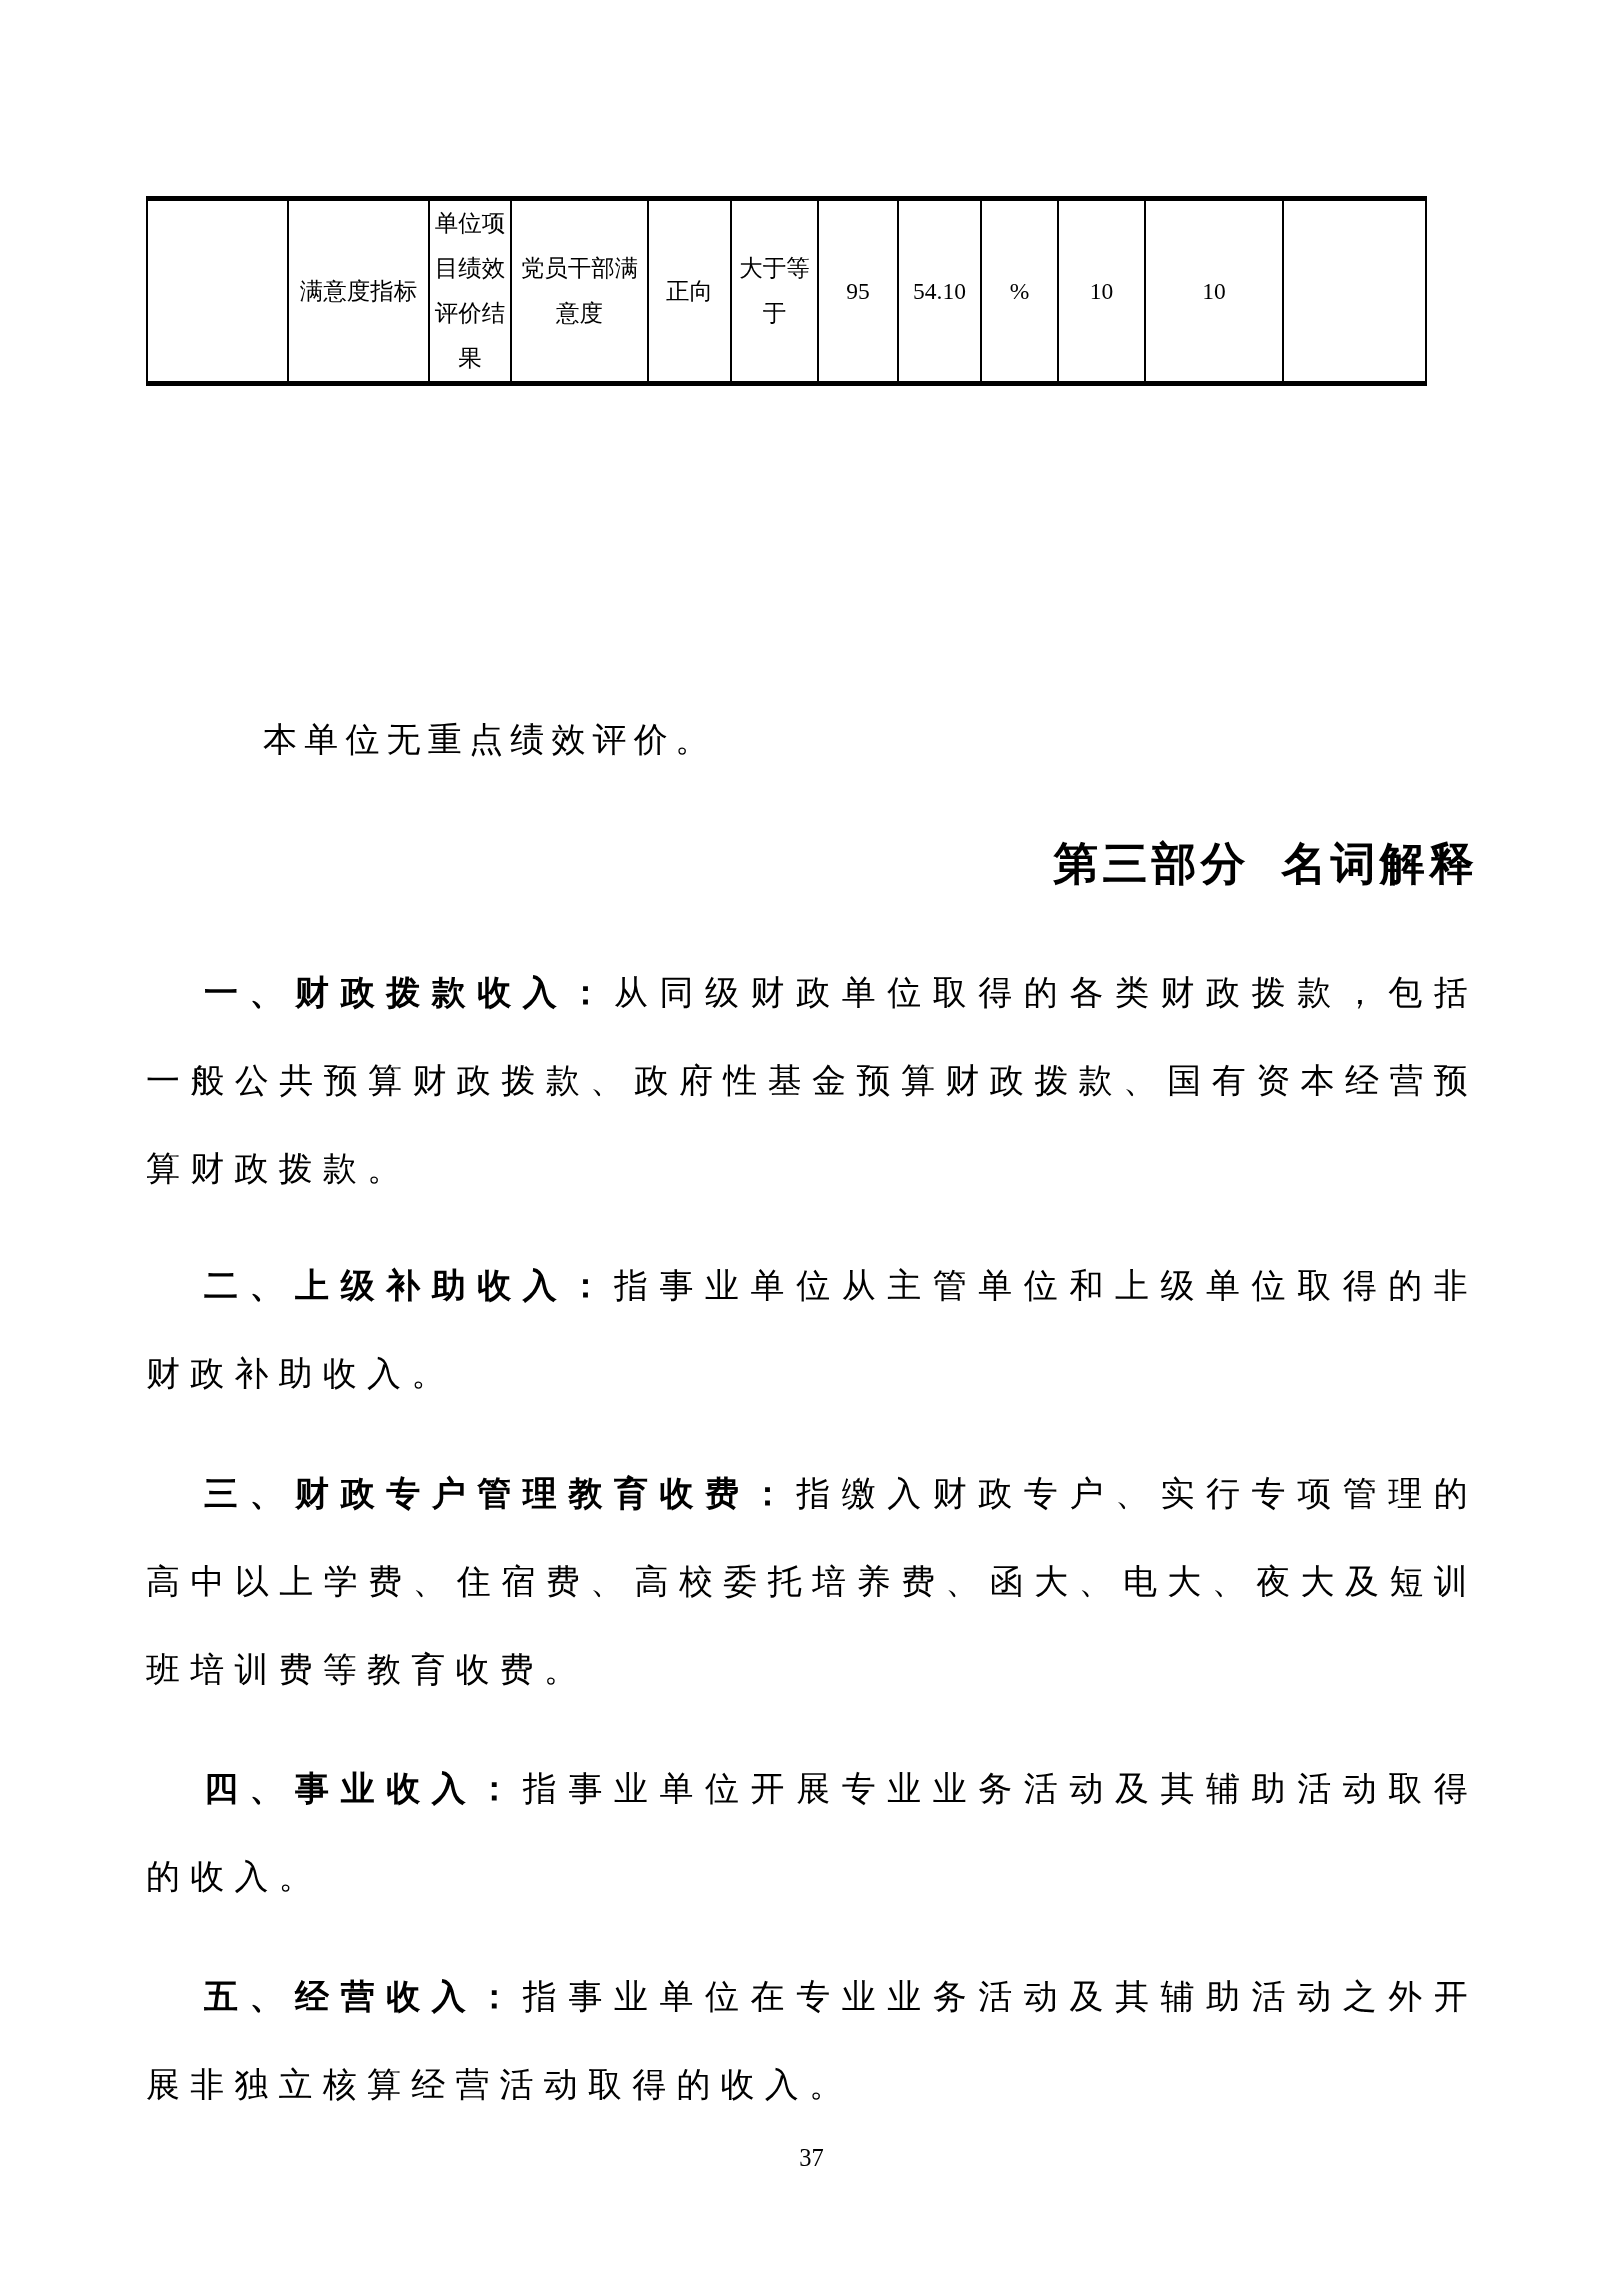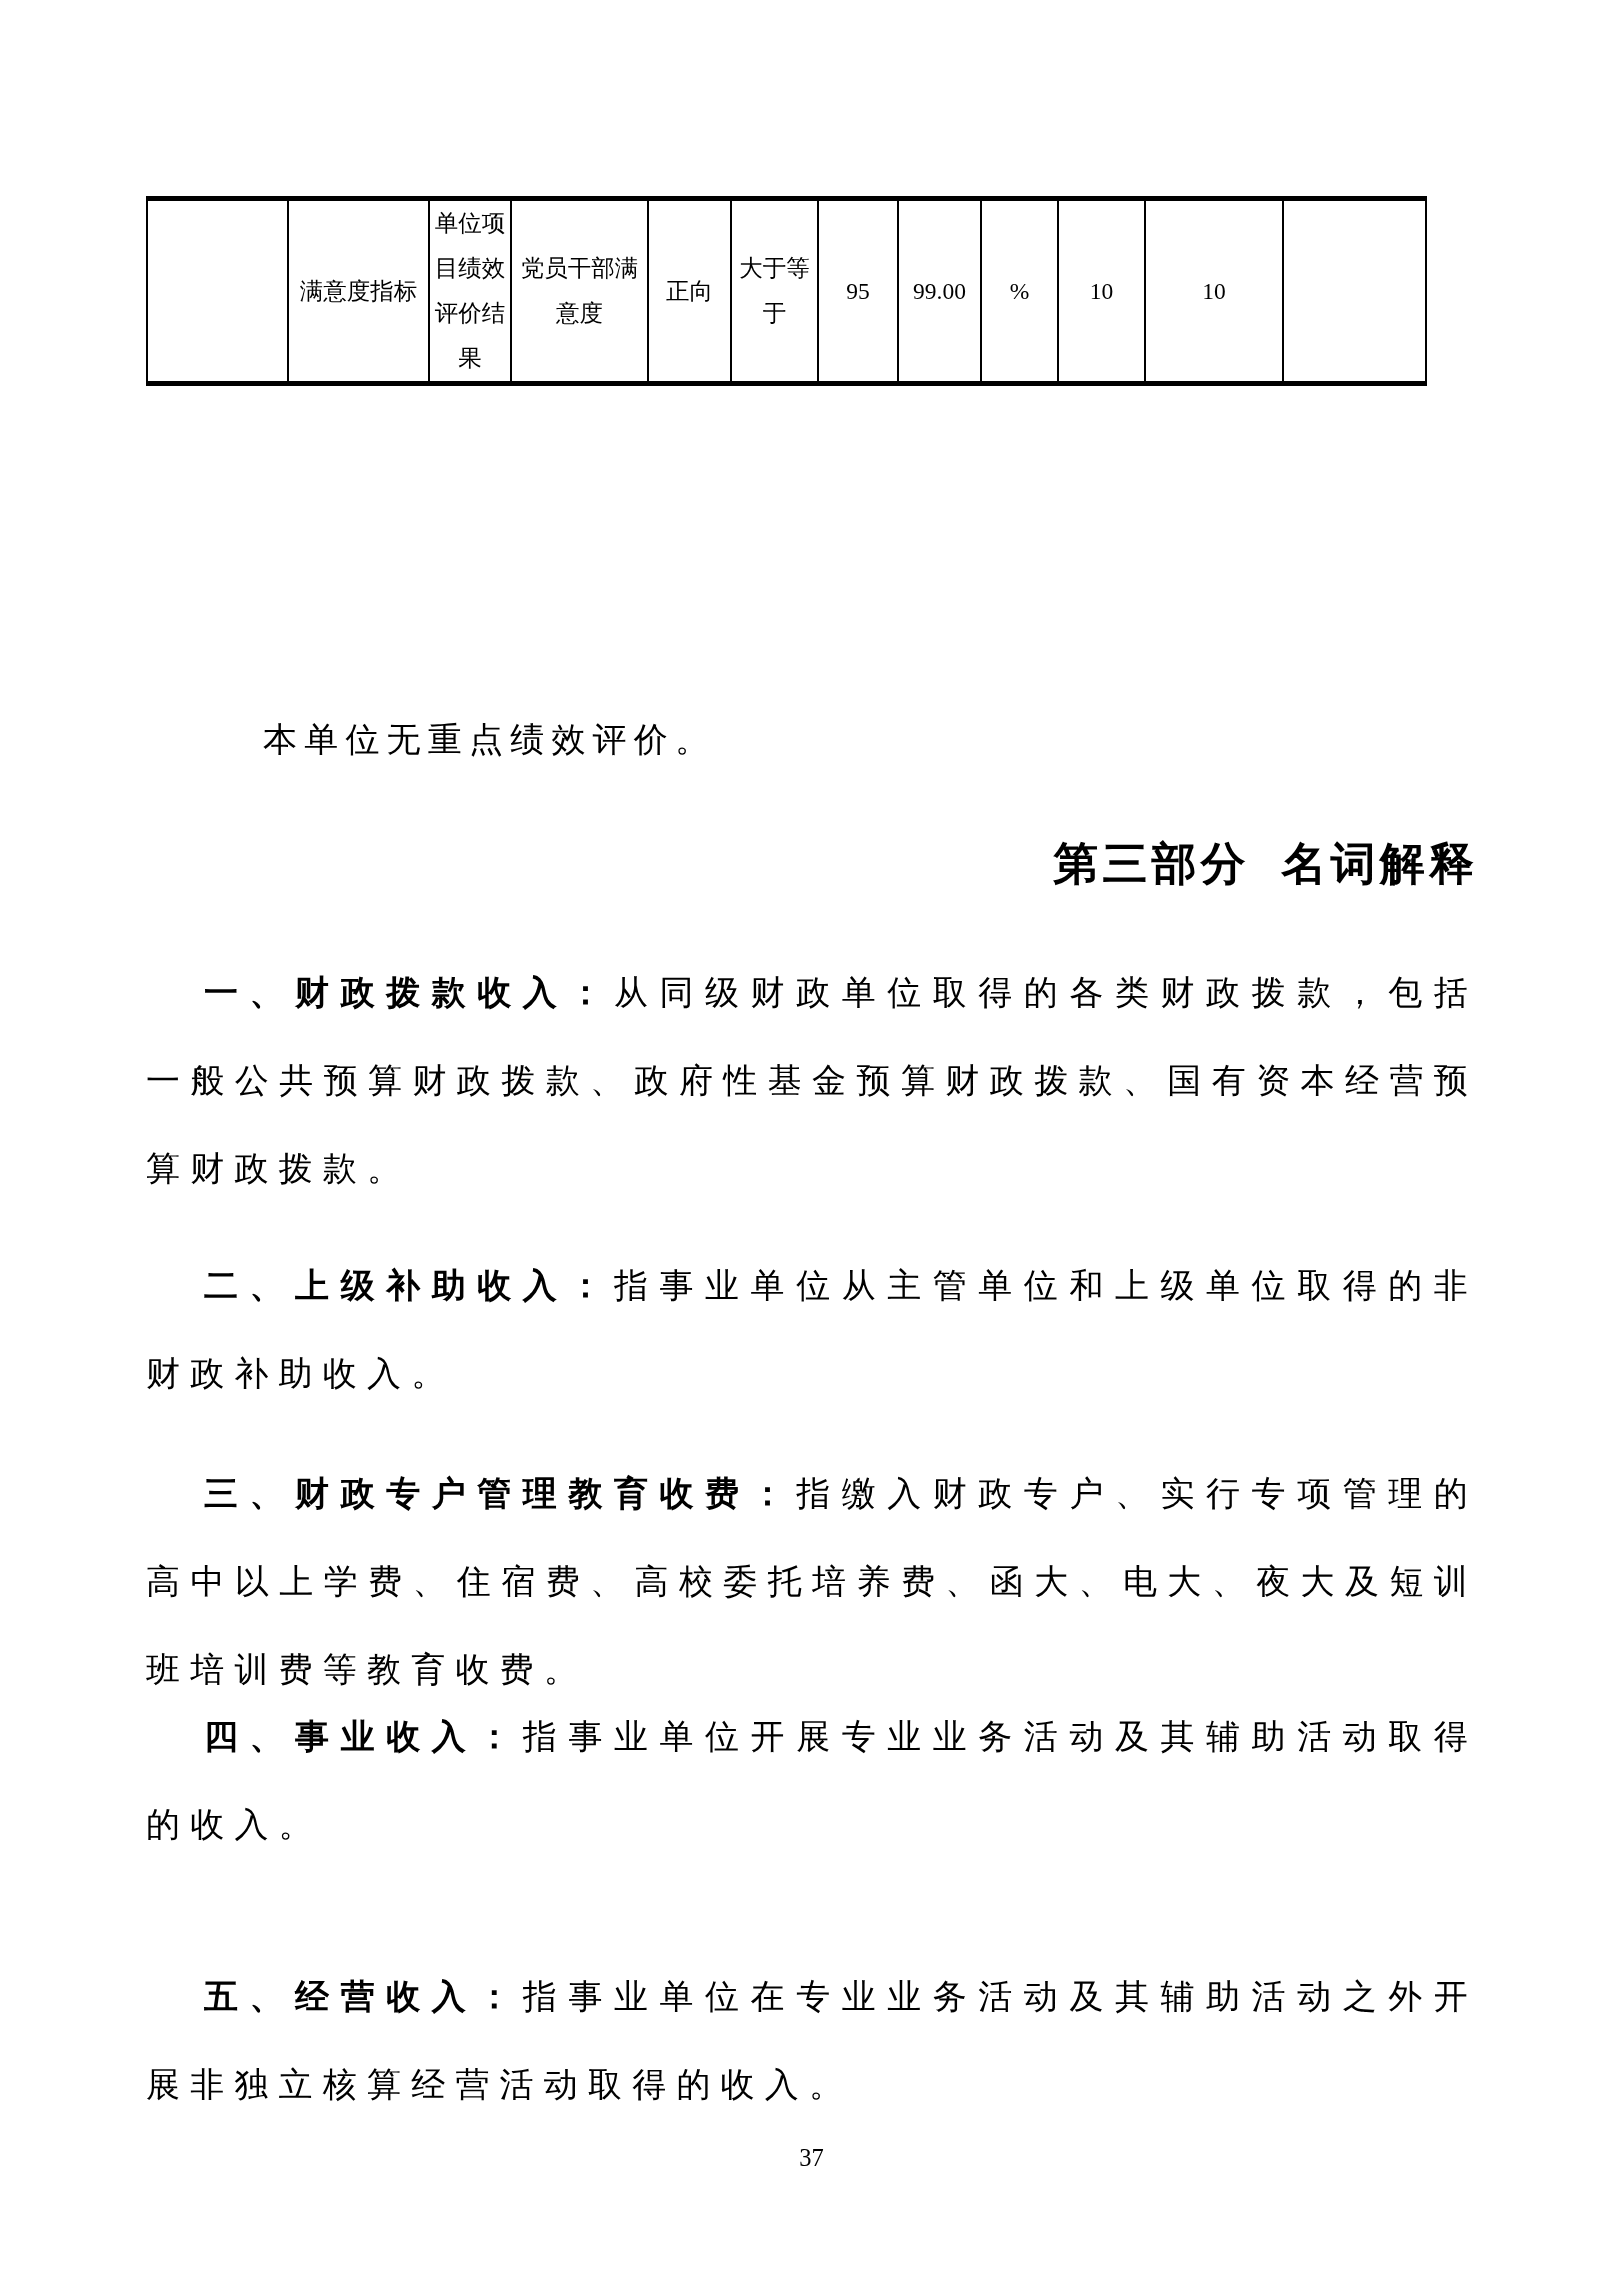--- a/index.html
+++ b/index.html
@@ -67,21 +67,21 @@
     font-size: 45px;
     letter-spacing: 4.1px;
     text-align: right;
     text-indent: 0;
     word-spacing: 15.3px;
   }
   .para { text-indent: 58px; }
   .p1 { top: 948px; }
   .p2 { top: 1241px; }
   .p3 { top: 1449px; }
-  .p4 { top: 1692px; }
+  .p4 { top: 1744px; }
   .p5 { top: 1952px; }
   .para .lead {
     font-family: "Liberation Sans", "DejaVu Sans", sans-serif;
     font-weight: bold;
   }
   .pagenum {
     position: absolute;
     top: 2127px;
     left: 0;
     width: 1623px;
@@ -112,21 +112,21 @@
     </colgroup>
     <tbody>
         <tr class="indicator-row">
       <td></td>
       <td>满意度指标</td>
       <td>单位项目绩效评价结果</td>
       <td>党员干部满意度</td>
       <td>正向</td>
       <td>大于等于</td>
       <td>95</td>
-      <td>99.00</td>
+      <td>54.10</td>
       <td>%</td>
       <td>10</td>
       <td>10</td>
       <td></td>
     </tr>
   </tbody>
     </table>
 
 
   <div class="textblock h-noeval">本单位无重点绩效评价。</div>

